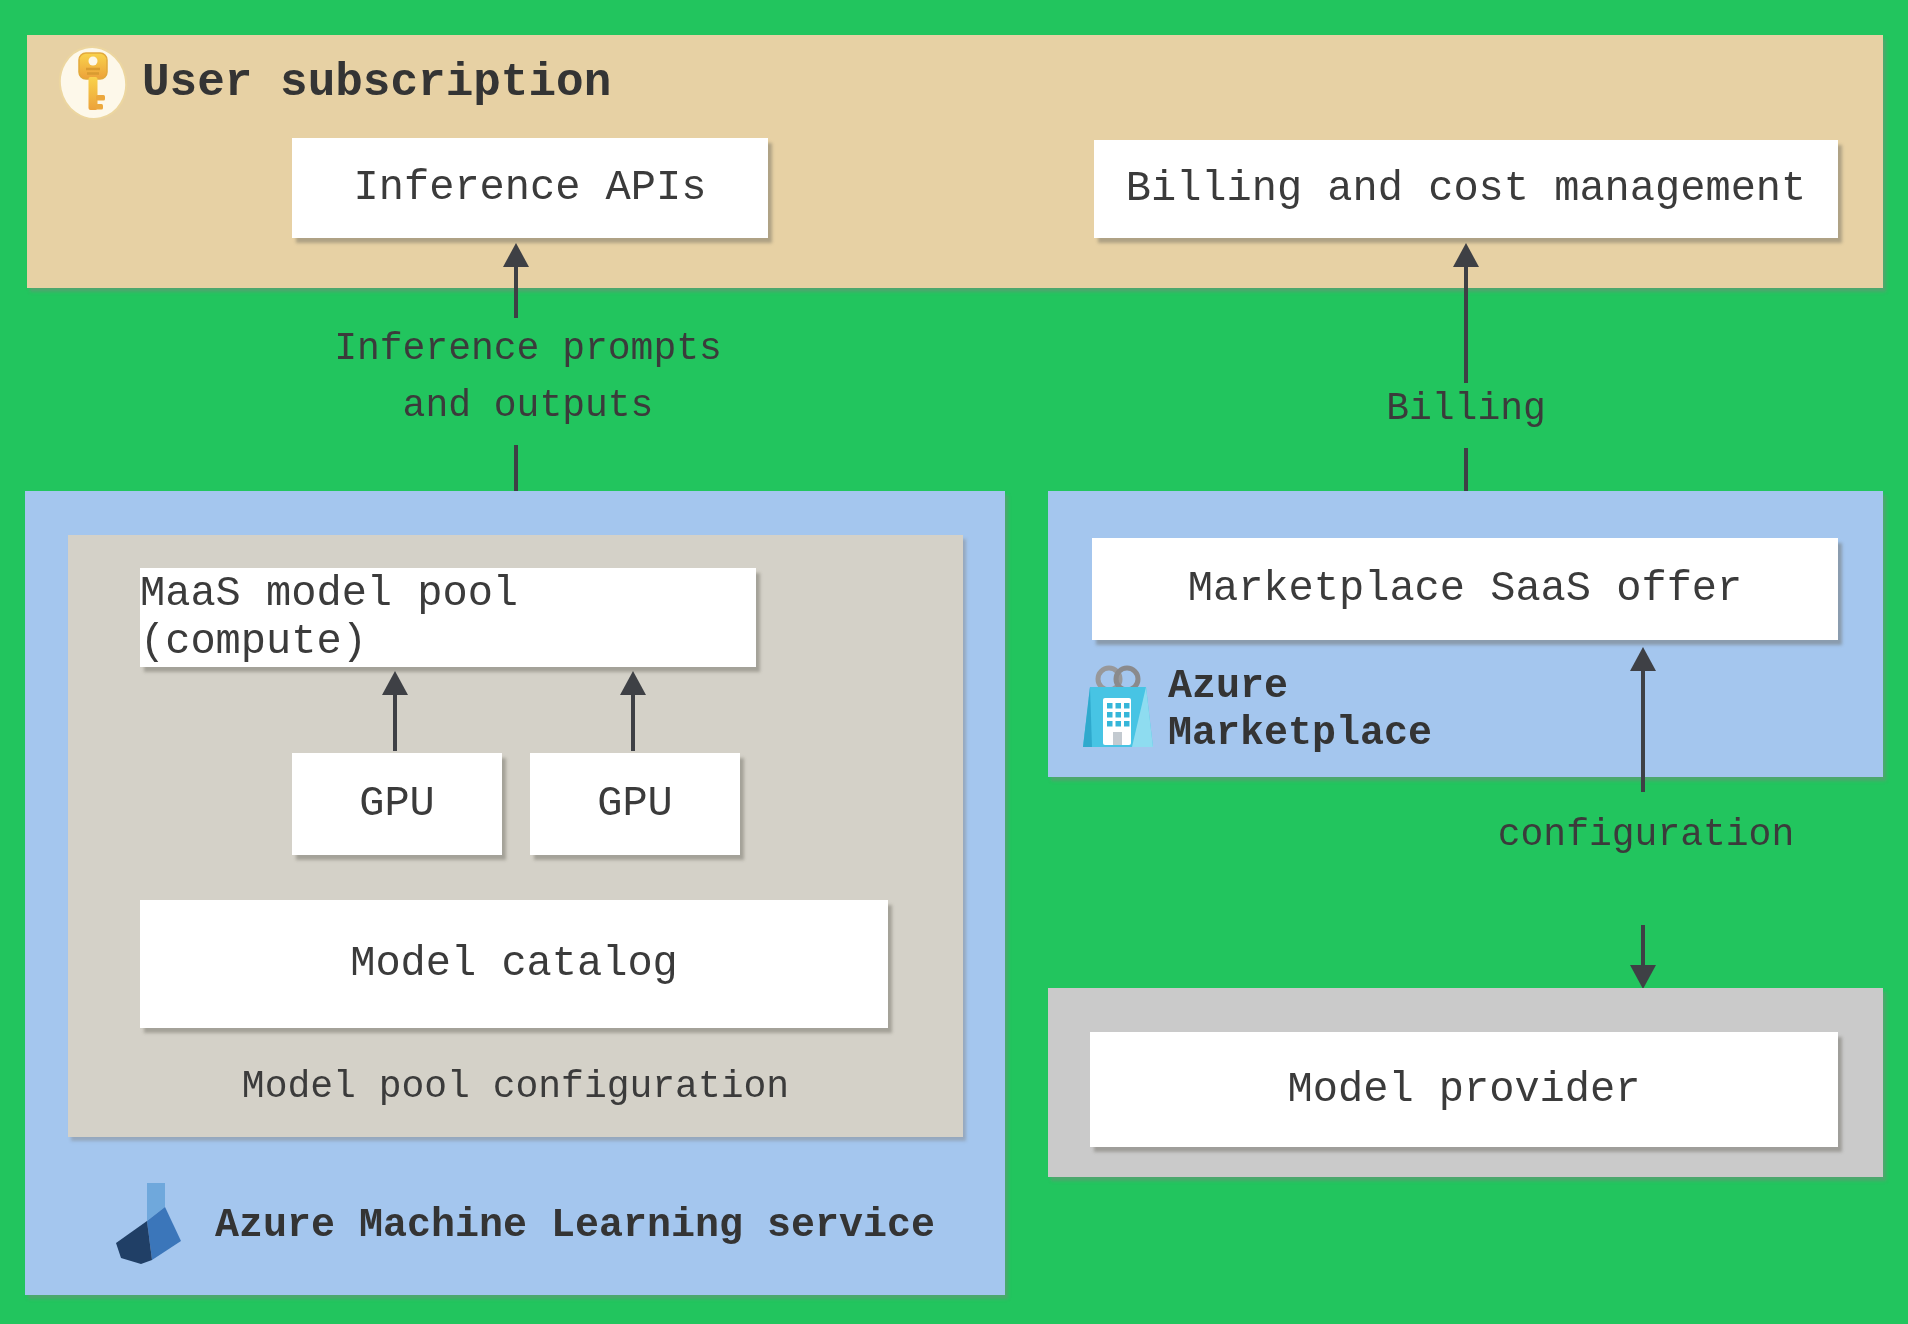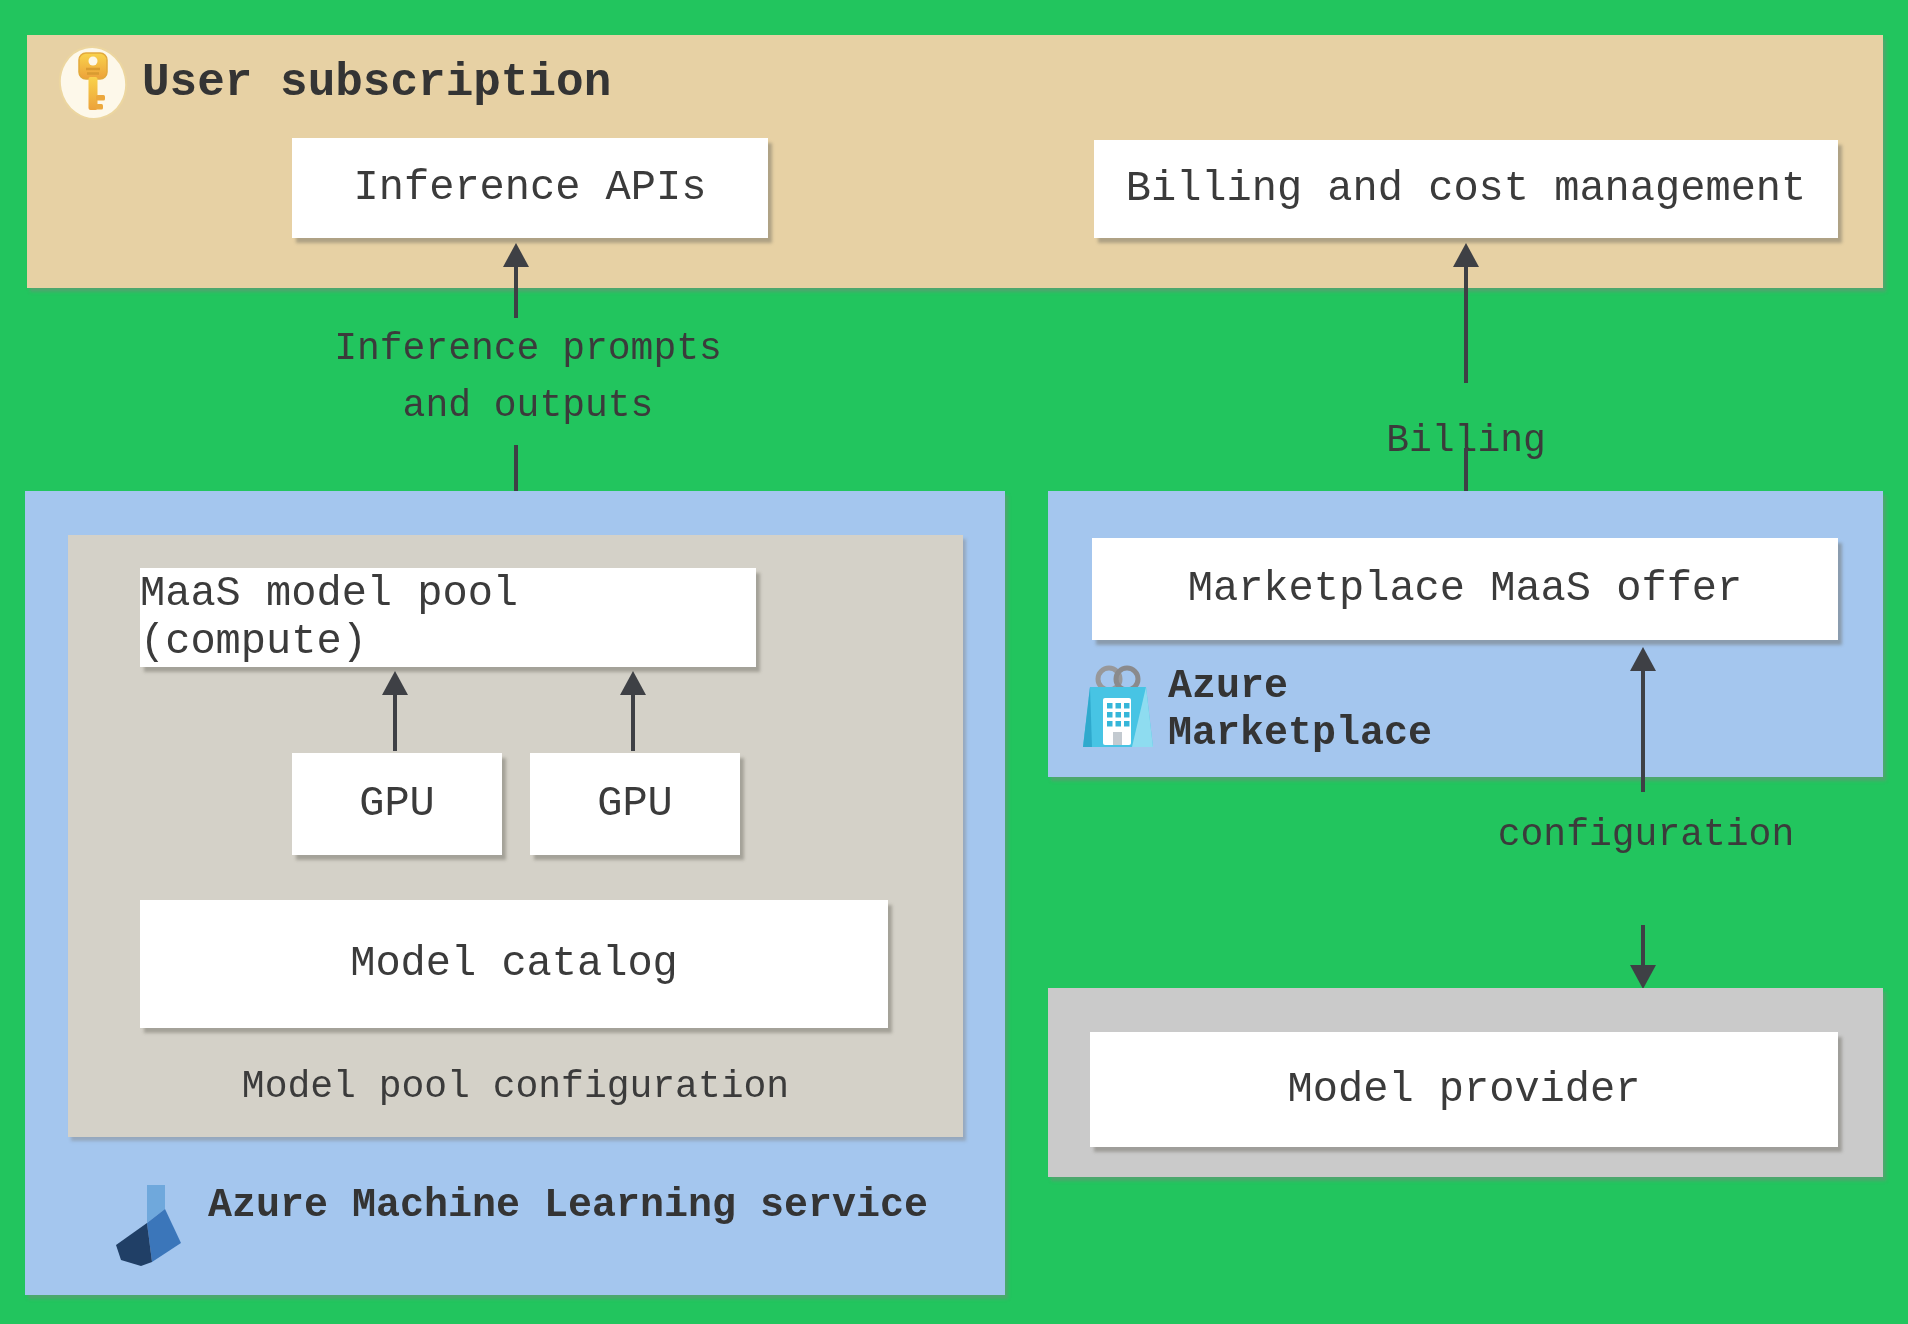--- a/index.html
+++ b/index.html
@@ -19,21 +19,21 @@
   
   .wbox {
     position:absolute; background:#ffffff;
     display:flex; align-items:center; justify-content:center;
     font-size:42px; color:#3b3b3b;
     box-shadow:4px 5px 3px rgba(107,104,96,0.45);
   }
 
   
   .sec-title { position:absolute; font-weight:bold; color:#343434; }
-  .title-row { display:flex; align-items:flex-start; }
+  .title-row { display:flex; align-items:center;gap:7px; }
 
   
   .arrow {
     position:absolute; display:flex; flex-direction:column; align-items:center;
   }
   .arrow .shaft { width:4px; background:#3e4045; flex:1; }
   .head-up {
     width:0; height:0;
     border-left:13px solid transparent; border-right:13px solid transparent;
     border-bottom:24px solid #3e4045;
@@ -94,21 +94,21 @@
   </div>
   <div class="arrow" style="left:503px; top:445px; height:88px;">
     <div class="shaft"></div>
       <div class="head-down"></div>
   </div>
 
   <div class="arrow" style="left:1453px; top:243px; height:140px;">
     <div class="head-up"></div>
       <div class="shaft"></div>
   </div>
-  <div class="flow-label" style="left:1366px; top:380px; width:200px;margin-top:32px;">Billing</div>
+  <div class="flow-label" style="left:1366px; top:380px; width:200px;">Billing</div>
   <div class="arrow" style="left:1453px; top:448px; height:85px;">
     <div class="shaft"></div>
       <div class="head-down"></div>
   </div>
 
   <div class="panel panel-blue" style="left:25px; top:491px; width:980px; height:804px;">
   </div>
 
   <div class="panel panel-warmgray" style="left:68px; top:535px; width:895px; height:602px;">
   </div>
@@ -138,21 +138,21 @@
         <polygon points="55,26 71,60 42,79 37,40" fill="#3b76ba"></polygon>
         <polygon points="6,62 37,40 42,79 31,83 11,77" fill="#203f66"></polygon>
       </svg>
     </span>
     <span class="sec-title" style="position:static; margin-left:22px; font-size:40px; white-space:nowrap;">Azure Machine Learning service</span>
   </div>
 
   <div class="panel panel-blue" style="left:1048px; top:491px; width:835px; height:286px;">
   </div>
 
-  <div class="wbox" style="left:1092px; top:538px; width:746px; height:102px;">Marketplace MaaS offer</div>
+  <div class="wbox" style="left:1092px; top:538px; width:746px; height:102px;">Marketplace SaaS offer</div>
 
   <div class="abs" style="left:1082px; top:662px;">
     <svg width="76" height="90" viewBox="0 0 76 90">
       <circle cx="27" cy="17" r="11" fill="none" stroke="#98989a" stroke-width="5"></circle>
       <circle cx="45" cy="17" r="11" fill="none" stroke="#8a8a8c" stroke-width="5"></circle>
       <polygon points="8,25 64,25 71,85 1,85" fill="#47c4e4"></polygon>
       <polygon points="64,25 71,85 50,85" fill="#8edcf0"></polygon>
       <polygon points="8,25 1,85 10,85" fill="#2fa9cd"></polygon>
       <rect x="21" y="36" width="28" height="47" rx="2" fill="#ffffff"></rect>
       <g fill="#35b6d9">

